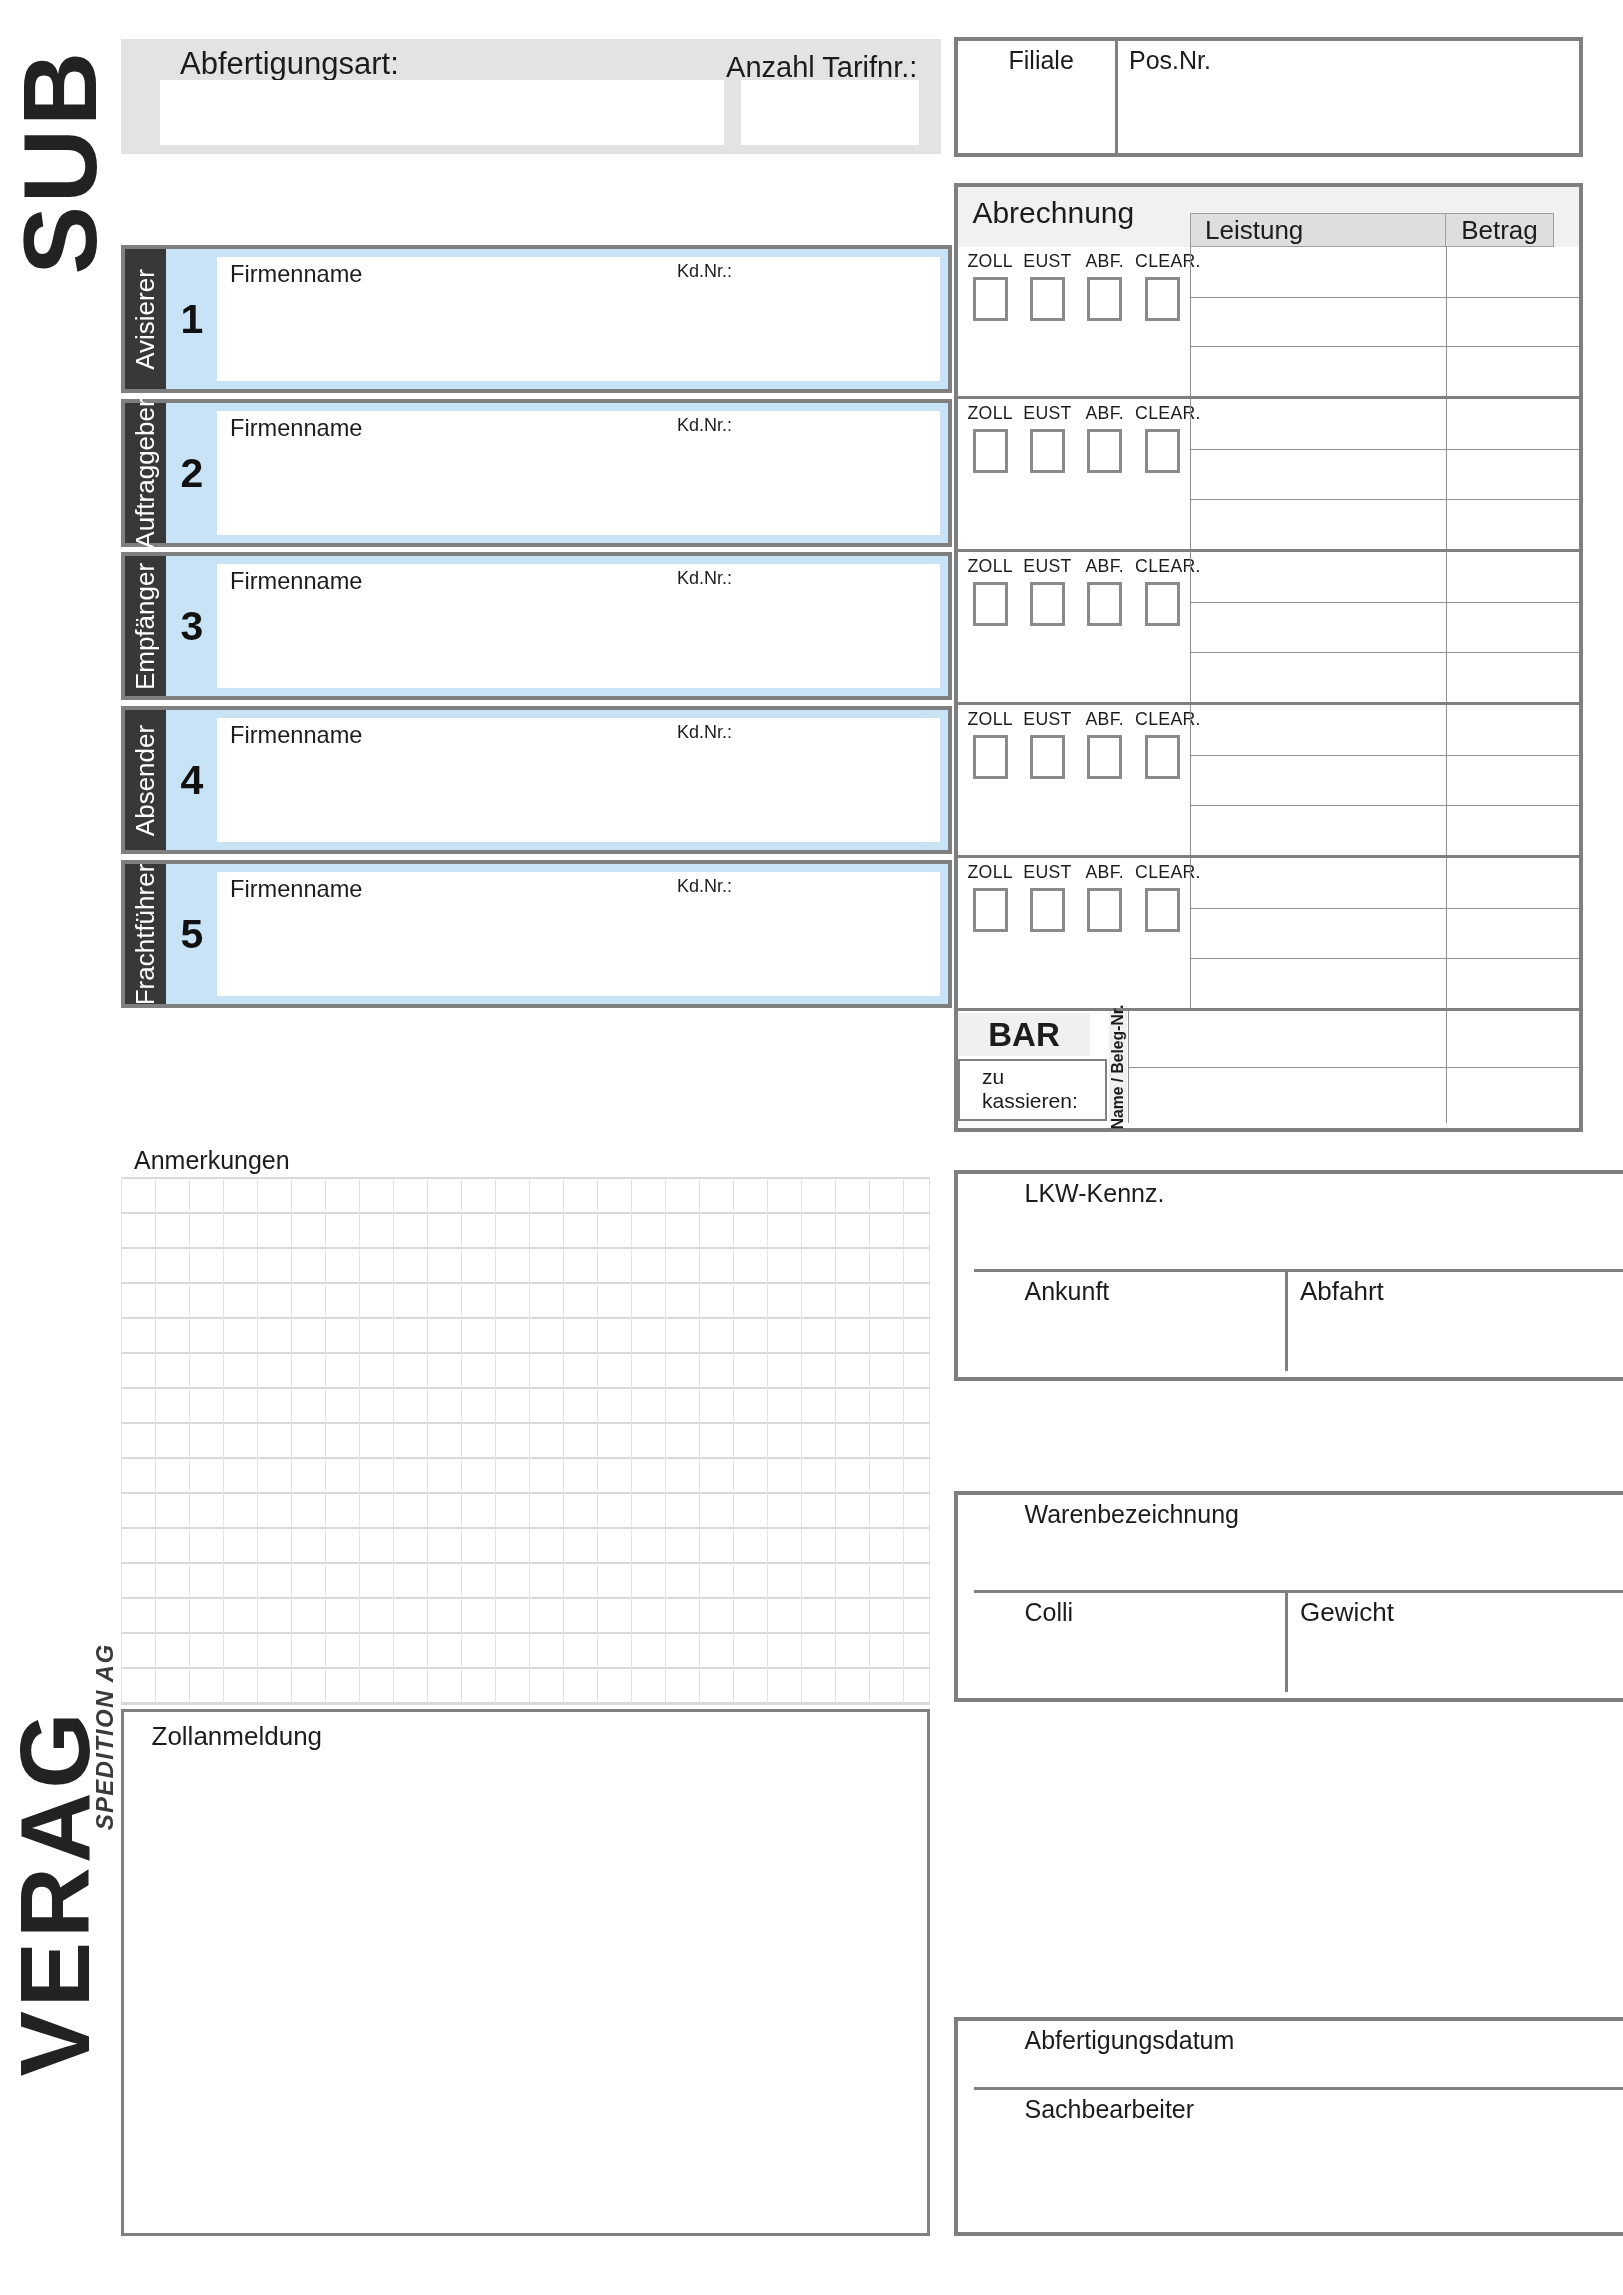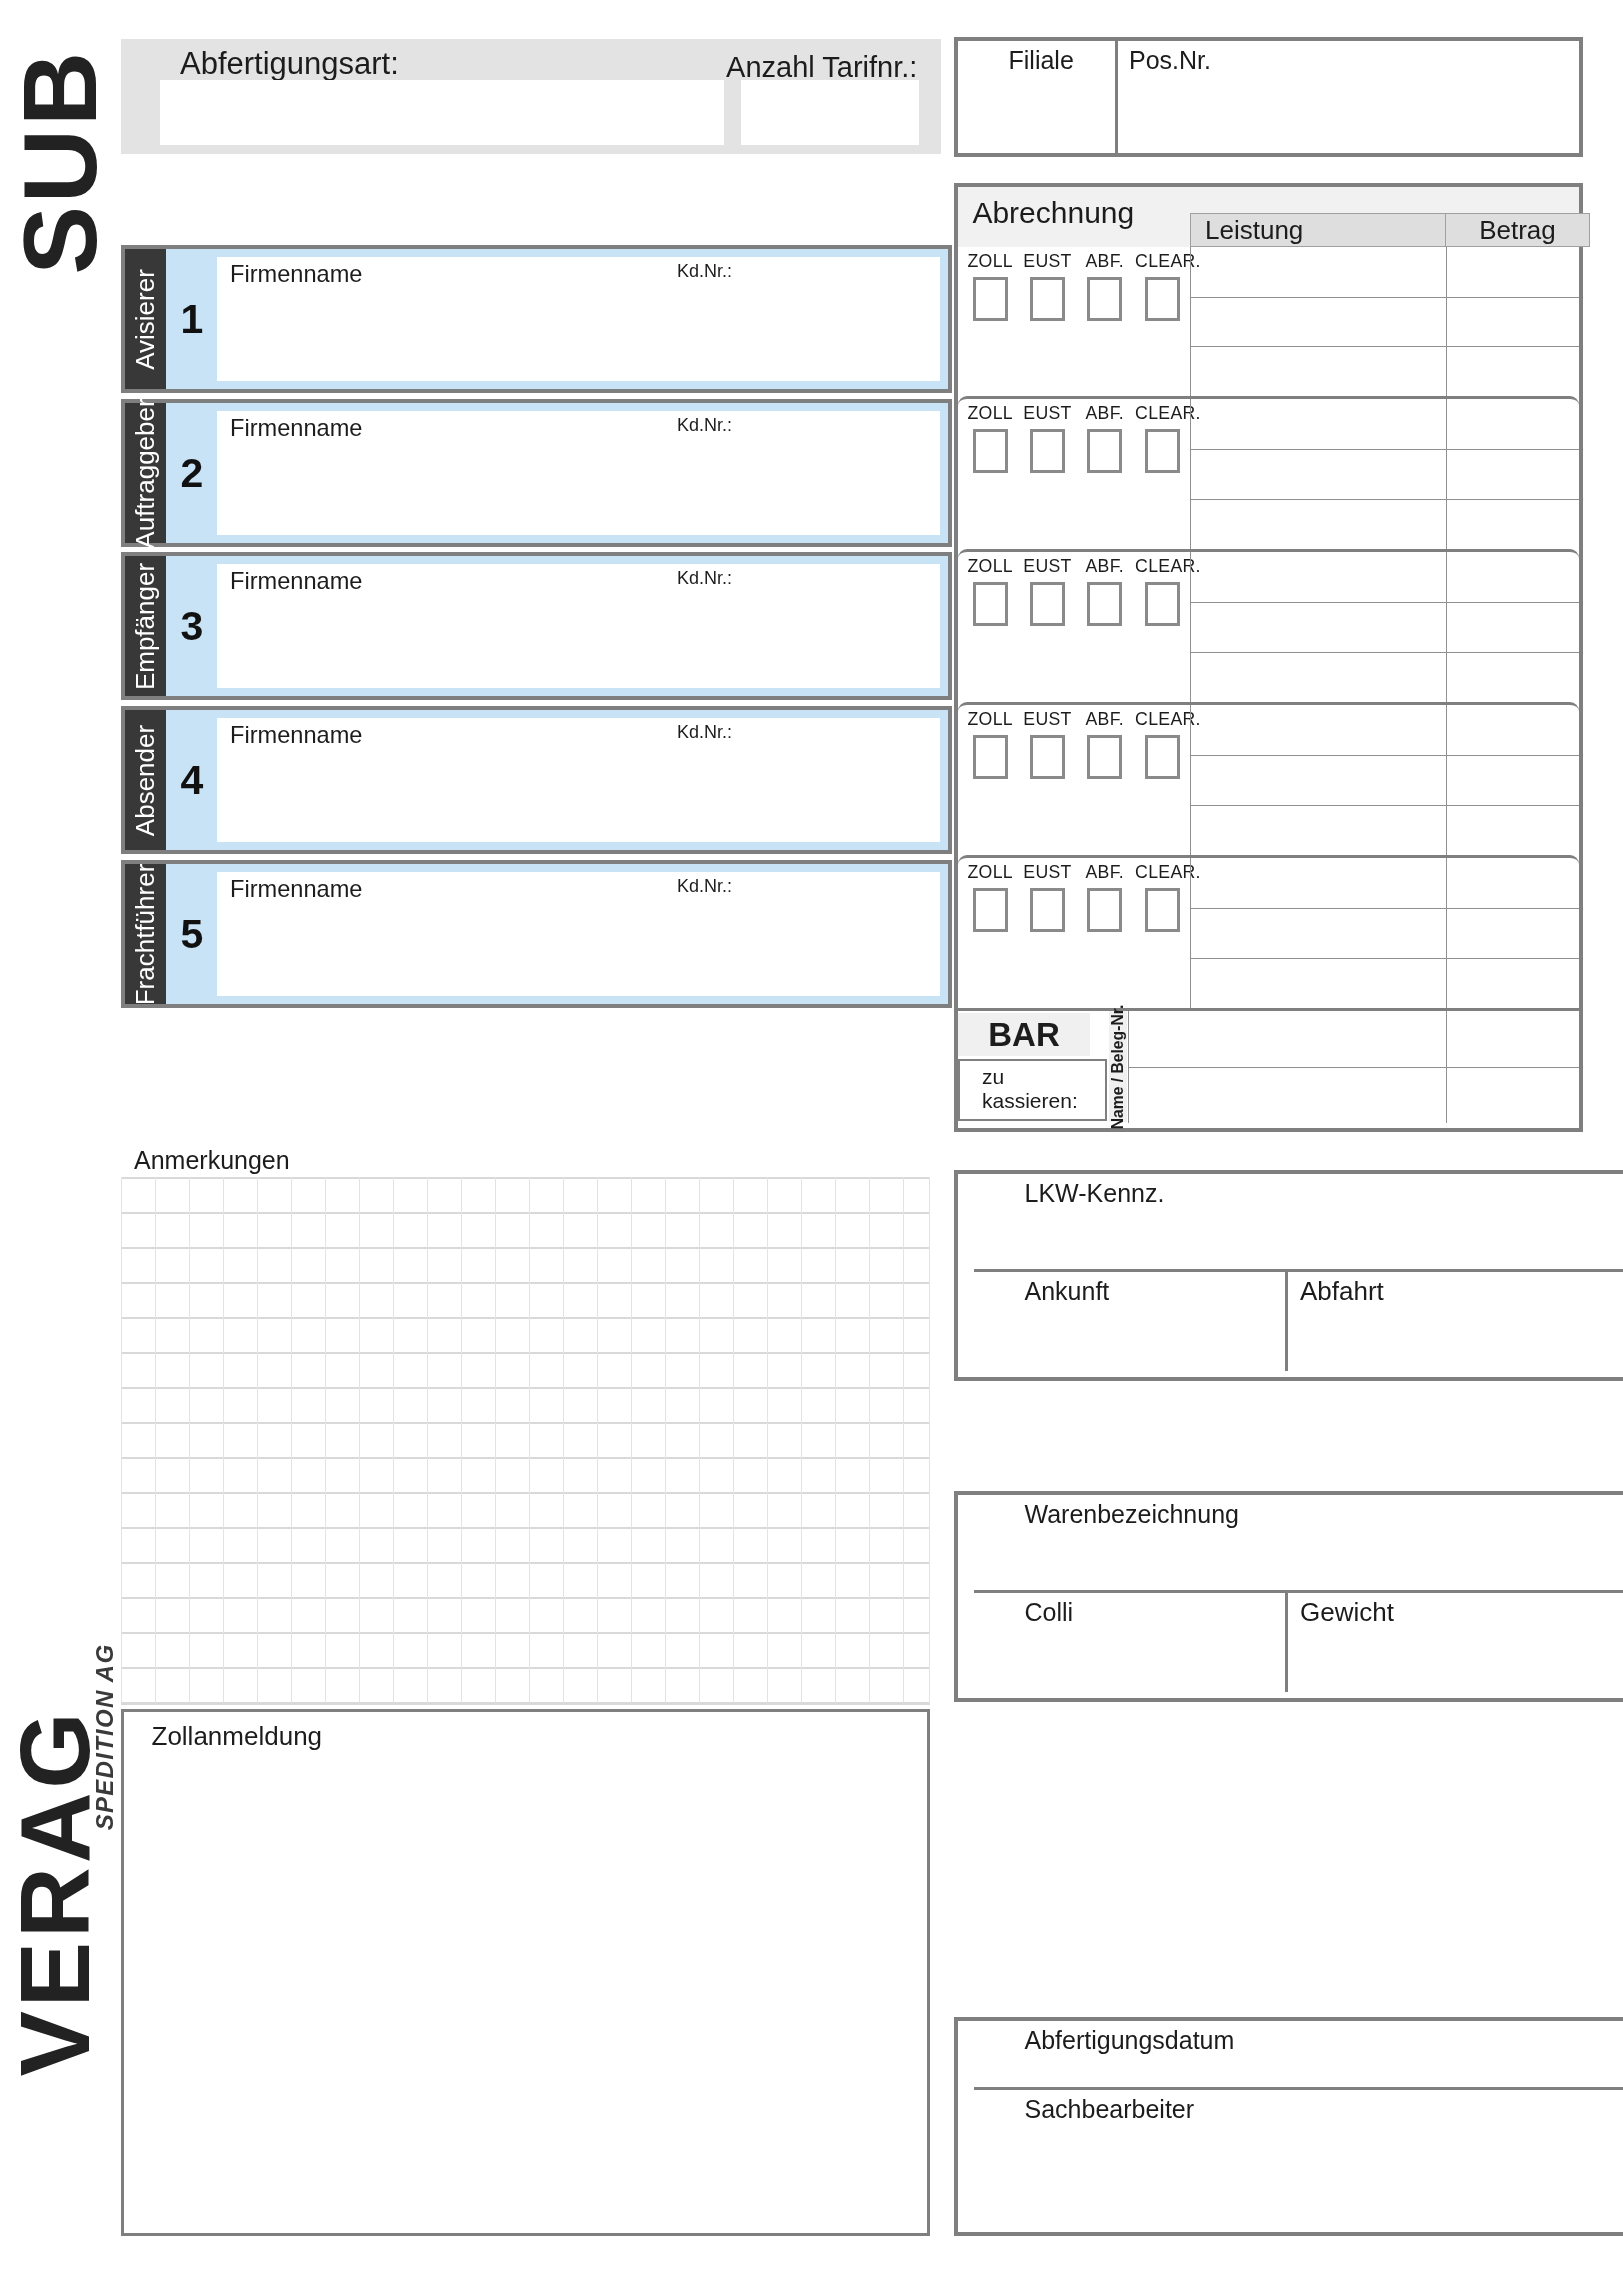--- a/index.html
+++ b/index.html
@@ -25,22 +25,22 @@
   .filiale-divider{position:absolute;left:157px;top:0;bottom:0;width:3.3px;background:#7f7f7f;}
   .cell-label{position:absolute;left:10.5px;top:5.2px;font-size:25px;margin-left:40px;}
   .posnr-label{position:absolute;left:171px;top:5.2px;font-size:25px;}
 
   
   .abr-box{left:954px;top:183px;width:629px;height:949px;background:#fff;border:4.6px solid #7f7f7f;box-sizing:border-box;}
   .abr-header{position:relative;height:60px;background:#f1f1f1;}
   .abr-title{position:absolute;left:14.4px;top:9.2px;font-size:30px;}
   .colhead{position:absolute;bottom:0;height:34px;background:#dedede;border:1.3px solid #a0a0a0;box-sizing:border-box;display:flex;align-items:center;}
   .colhead.leistung{left:232px;width:257px;padding-left:14px;font-size:26px;}
-  .colhead.betrag{left:487px;width:145px;justify-content:center;font-size:26px;}
-  .abr-block{position:relative;height:153px;border-top:3.9px solid #7f7f7f;box-sizing:border-box;border-radius:9px;}
+  .colhead.betrag{left:487px;width:109px;justify-content:center;font-size:26px;}
+  .abr-block{position:relative;height:153px;border-top:3.9px solid #7f7f7f;box-sizing:border-box;}
   .cb-group{position:absolute;left:5.2px;top:3.9px;display:flex;gap:3.3px;}
   .cb-col{width:54px;text-align:center;}
   .cb-label{font-size:17.7px;letter-spacing:0.3px;display:block;}
   .cb-box{width:35px;height:44px;border:3.9px solid #8a8a8a;background:#fff;margin:5.2px auto 0;box-sizing:border-box;}
   .abr-table{position:absolute;left:232px;top:0;right:0;bottom:0;border-left:1.3px solid #909090;
              display:grid;grid-template-columns:255px 1fr;grid-template-rows:1fr 1fr 1fr;}
   .ac{box-sizing:border-box;}
   .ac.c2{border-left:1.3px solid #909090;}
   .ac.rn{border-top:1.3px solid #909090;}
 

